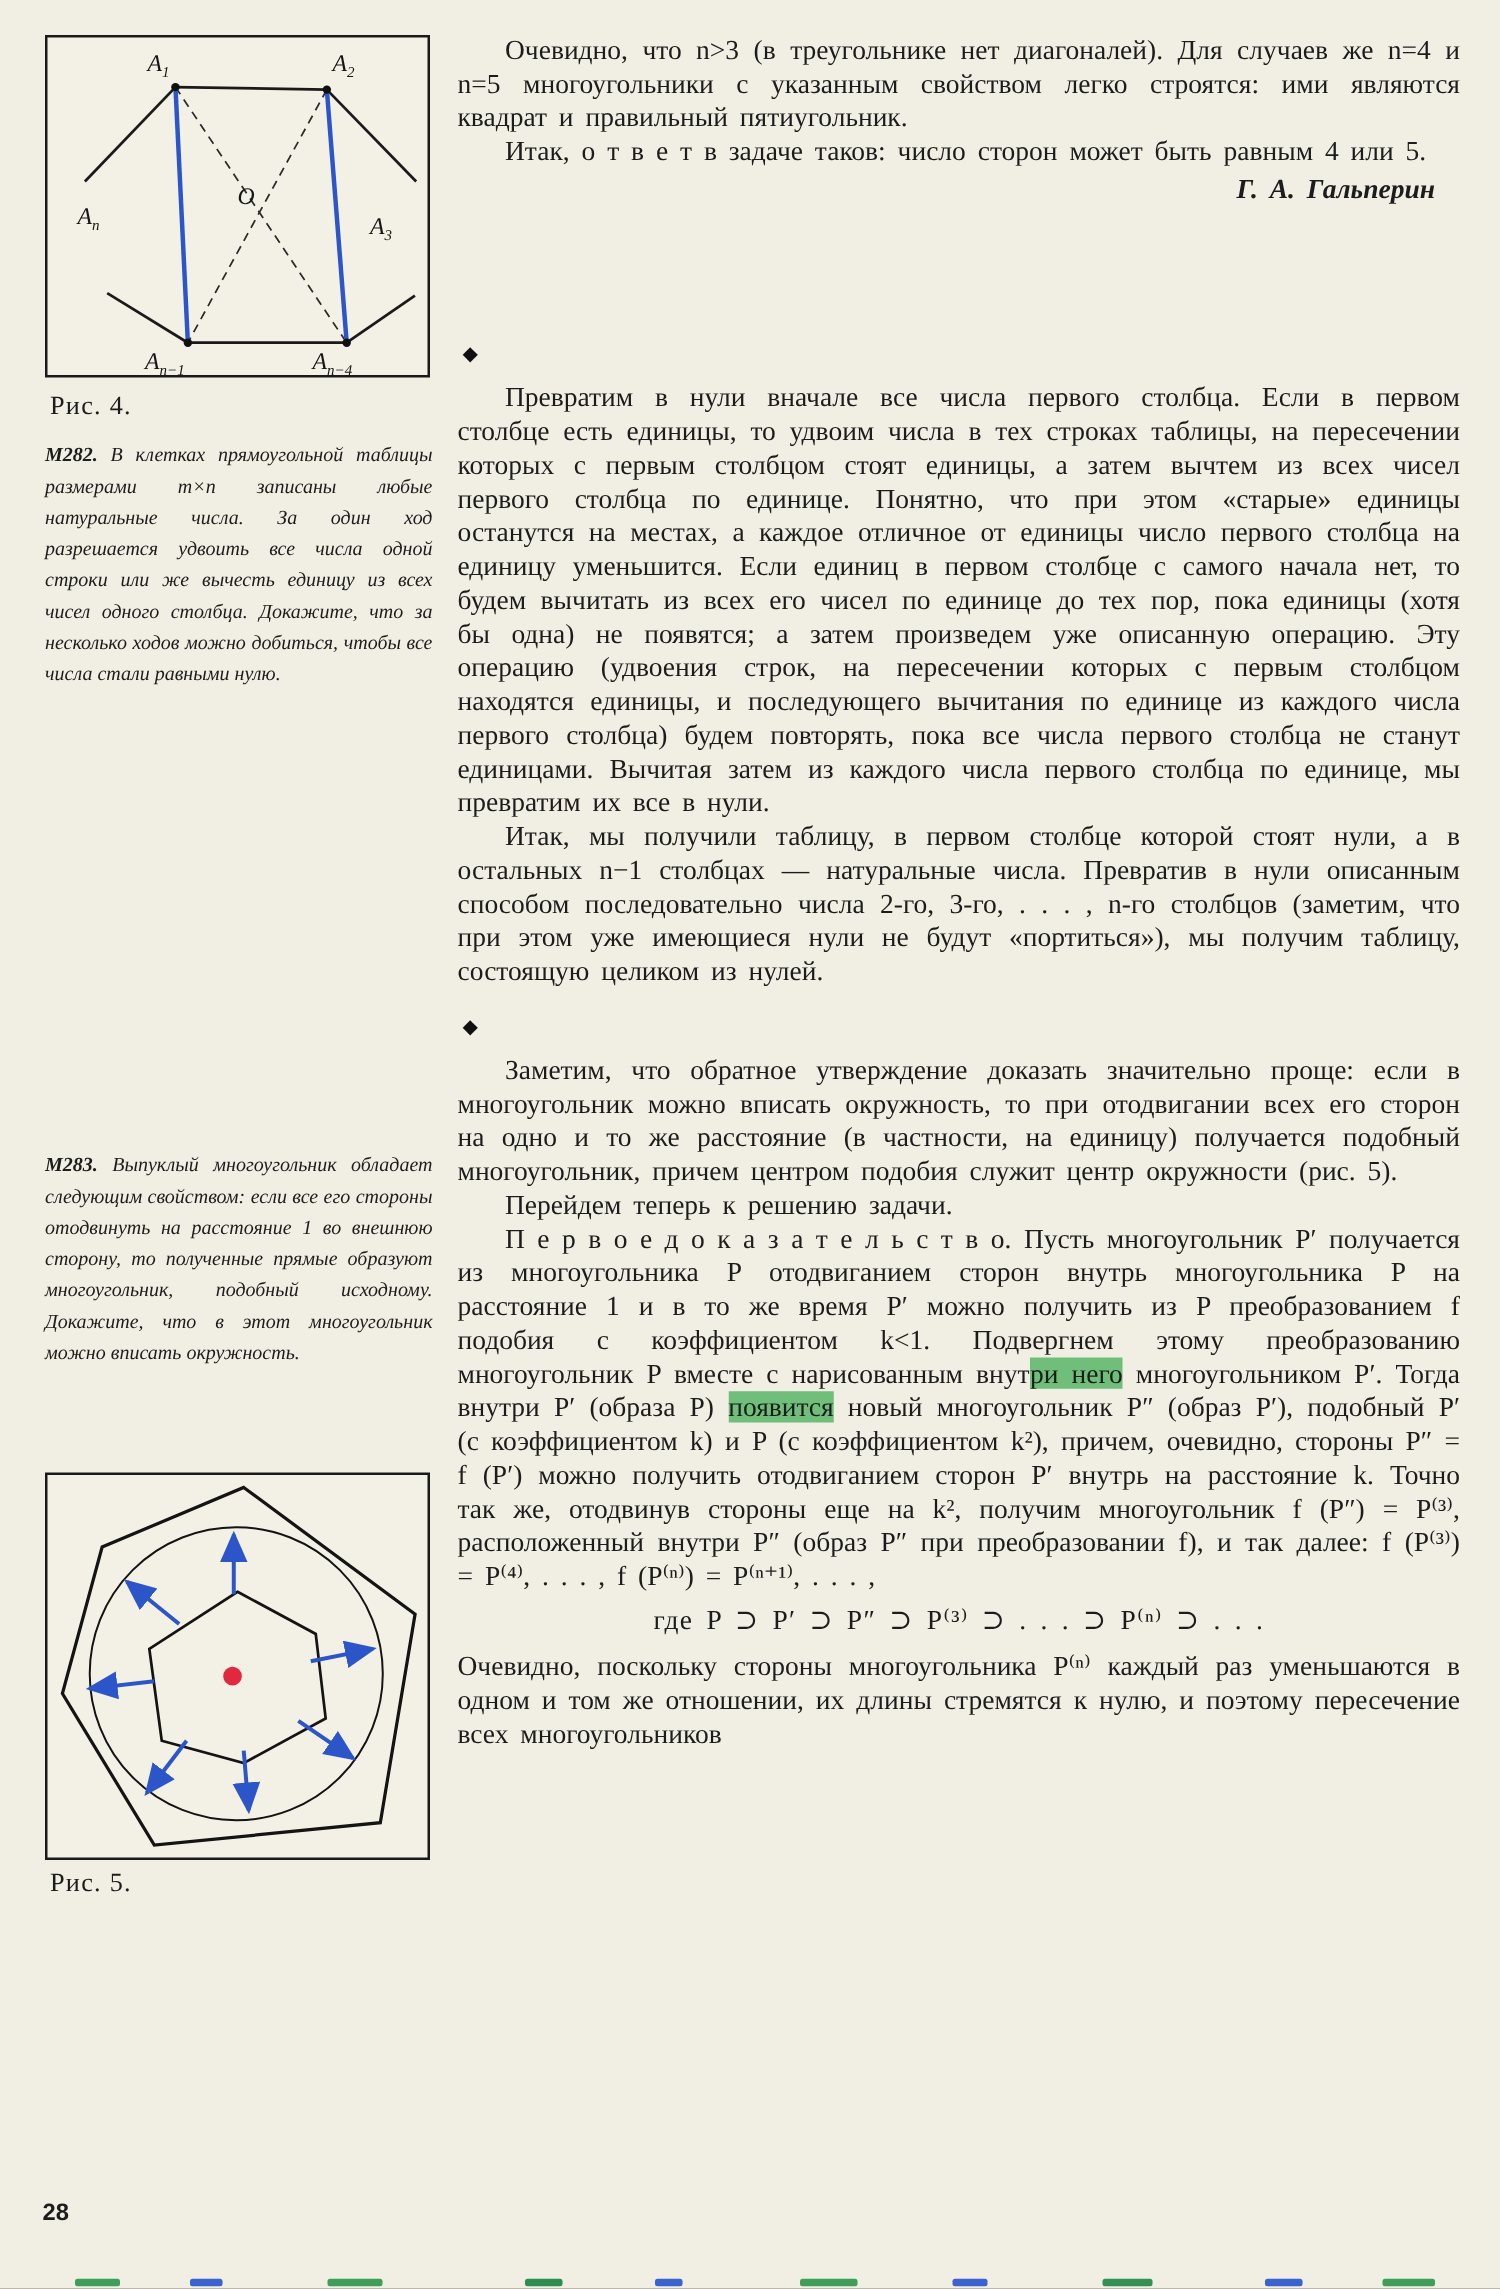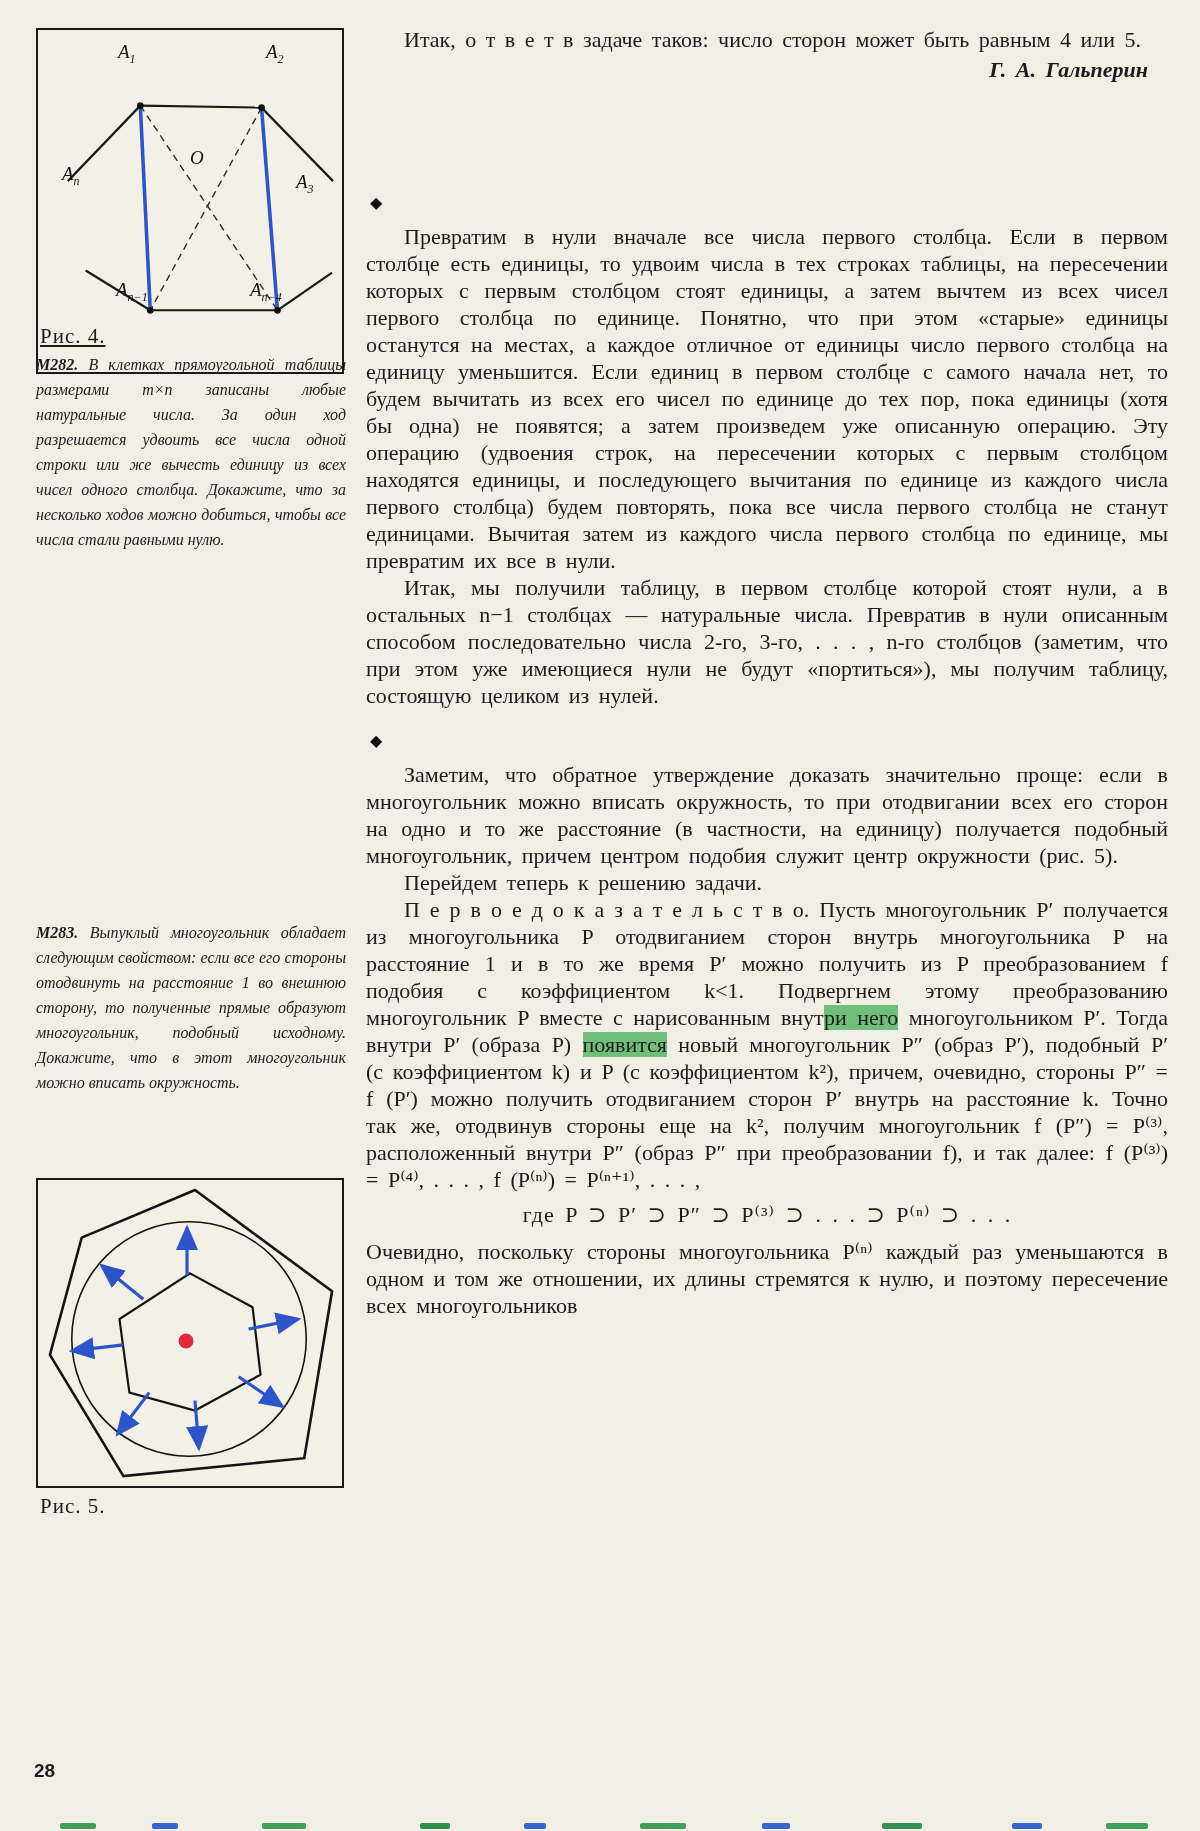--- a/index.html
+++ b/index.html
@@ -15,41 +15,41 @@
     overflow: hidden;
   }
 
   
   .fig {
     position: absolute;
     left: 36px;
     border: 2px solid #1a1a1a;
     background: #f3f0e6;
   }
-  #fig4 { top: 28px;  width: 308px; height: 346px; }
+  #fig4 { top: 28px;  width: 308px; height: 274px; }
   #fig5 { top: 1178px; width: 308px; height: 310px; }
   .fig svg { display: block; width: 100%; height: 100%; }
 
   .flabel {
     position: absolute;
     font-style: italic;
     font-size: 19px;
     line-height: 19px;
     white-space: nowrap;
     color: #161616;
   }
   .flabel sub { font-size: 12px; font-style: italic; }
 
   .fig-caption {
     position: absolute;
     left: 40px;
     font-size: 21px;
     letter-spacing: 1px;
   }
-  #cap4 { top: 324px; text-decoration: underline; }
+  #cap4 { top: 312px; }
   #cap5 { top: 1494px; }
 
   .problem {
     position: absolute;
     left: 36px;
     width: 310px;
     font-style: italic;
     font-size: 16px;
     line-height: 25px;
     text-align: justify;
@@ -198,20 +198,21 @@
 
       <circle cx="149" cy="162" r="7.5" fill="#e0293f"></circle>
     </svg>
   </div>
   <div class="fig-caption" id="cap5">Рис. 5.</div>
 
   <div class="page-num">28</div>
 
   <div class="right-col">
 
+    <p class="para">Очевидно, что n&gt;3 (в треугольнике нет диагоналей). Для случаев же n=4 и n=5 многоугольники с указанным свойством легко строятся: ими являются квадрат и правильный пятиугольник.</p>
     <p class="para">Итак, о т в е т  в задаче таков: число сторон может быть равным 4 или 5.</p>
     <p class="signature">Г. А. Гальперин</p>
 
     <div class="diamond">◆</div>
     <p class="para">Превратим в нули вначале все числа первого столбца. Если в первом столбце есть единицы, то удвоим числа в тех строках таблицы, на пересечении которых с первым столбцом стоят единицы, а затем вычтем из всех чисел первого столбца по единице. Понятно, что при этом «старые» единицы останутся на местах, а каждое отличное от единицы число первого столбца на единицу уменьшится. Если единиц в первом столбце с самого начала нет, то будем вычитать из всех его чисел по единице до тех пор, пока единицы (хотя бы одна) не появятся; а затем произведем уже описанную операцию. Эту операцию (удвоения строк, на пересечении которых с первым столбцом находятся единицы, и последующего вычитания по единице из каждого числа первого столбца) будем повторять, пока все числа первого столбца не станут единицами. Вычитая затем из каждого числа первого столбца по единице, мы превратим их все в нули.</p>
     <p class="para">Итак, мы получили таблицу, в первом столбце которой стоят нули, а в остальных n−1 столбцах — натуральные числа. Превратив в нули описанным способом последовательно числа 2-го, 3-го, . . . , n-го столбцов (заметим, что при этом уже имеющиеся нули не будут «портиться»), мы получим таблицу, состоящую целиком из нулей.</p>
 
     <div class="diamond second">◆</div>
     <p class="para">Заметим, что обратное утверждение доказать значительно проще: если в многоугольник можно вписать окружность, то при отодвигании всех его сторон на одно и то же расстояние (в частности, на единицу) получается подобный многоугольник, причем центром подобия служит центр окружности (рис. 5).</p>
     <p class="para">Перейдем теперь к решению задачи.</p>

